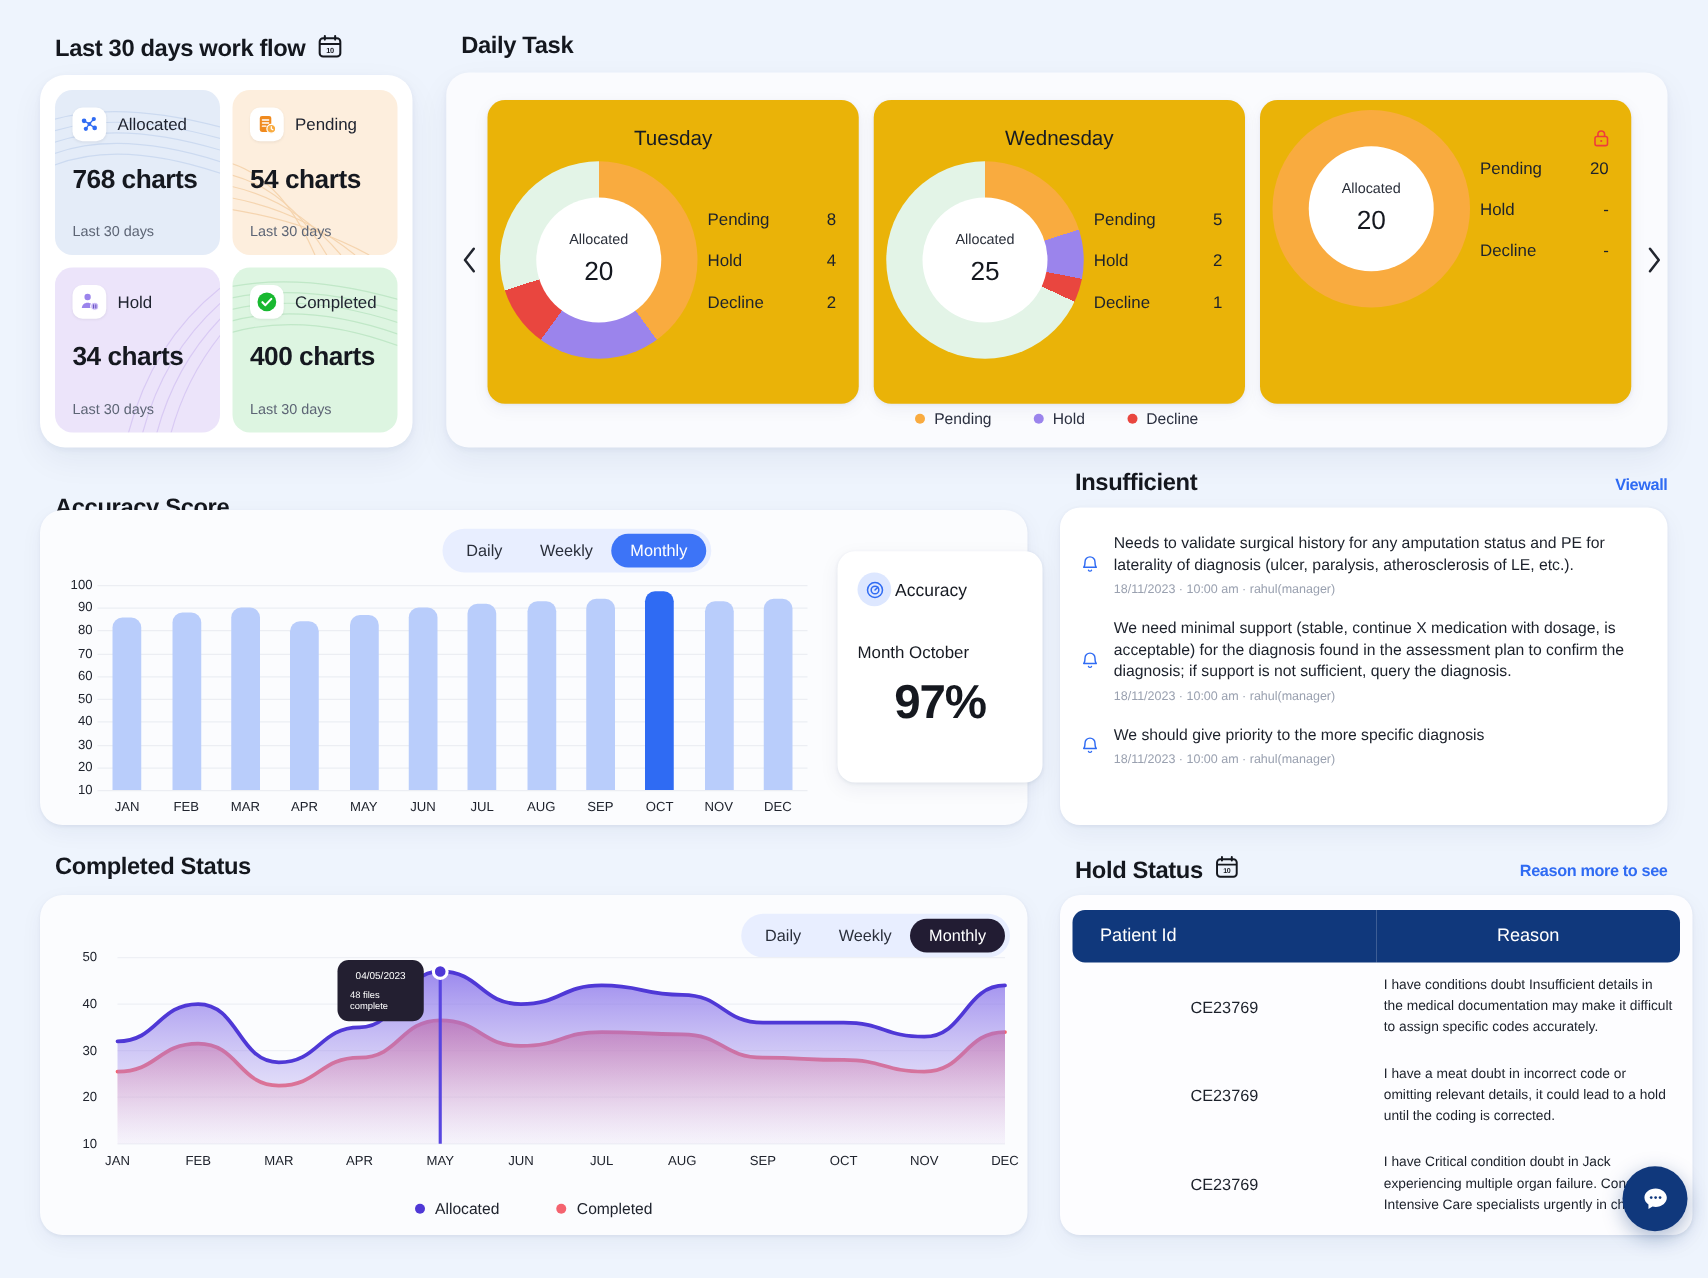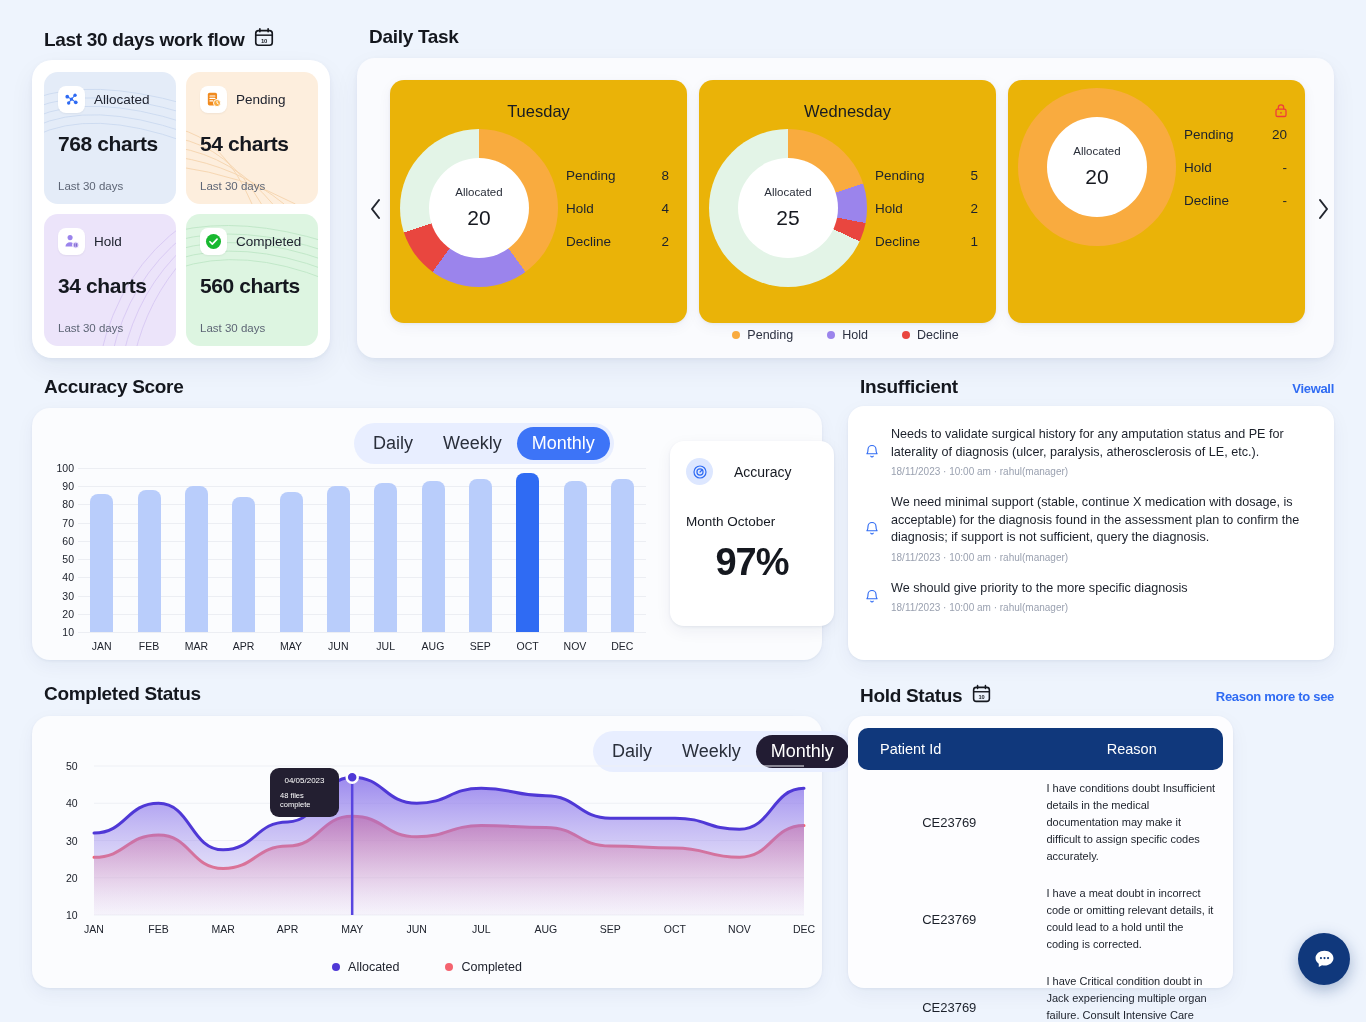--- a/index.html
+++ b/index.html
@@ -65,39 +65,39 @@
   .legend-col { flex: 1; padding-left: 6px; }
   .lrow { display: flex; justify-content: space-between; align-items: center;
           font-size: 13.5px; color: #1d222c; padding: 9px 18px 9px 2px; }
   .lrow .v { font-weight: 400; min-width: 18px; text-align: right; }
   .dt-legend { position: absolute; left: 0; right: 0; bottom: 16px; display: flex;
                justify-content: center; gap: 34px; }
   .dt-legend span { display: flex; align-items: center; gap: 7px; font-size: 12.5px; color: #2b3040; }
   .dot { width: 8px; height: 8px; border-radius: 50%; display: inline-block; }
 
   
-  .as-head { position: absolute; left: 44px; top: 376px; }
+  .as-head { position: absolute; left: 44px; top: 396px; }
   .as-card { position: absolute; left: 32px; top: 408px; width: 790px; height: 252px; }
   .seg { position: absolute; border-radius: 999px; display: flex; align-items: center;
          padding: 4px; gap: 0; }
   .seg.light { background: #e8eeff; }
-  .seg-btn { font-size: 18px; padding: 6px 15px; border-radius: 999px; color: #2a2f3b; cursor: pointer; white-space: nowrap; }
+  .seg-btn { font-size: 13px; padding: 6px 15px; border-radius: 999px; color: #2a2f3b; cursor: pointer; white-space: nowrap; }
   .seg-btn.on-blue { background: #3d74f7; color: #fff; }
   .seg-btn.on-dark { background: #221c33; color: #fff; }
   .as-seg { left: 322px; top: 15px; }
   .bars { position: absolute; left: 46px; top: 60px; width: 568px; height: 164px; }
   .ylab { position: absolute; left: -30px; font-size: 10.5px; color: #20242e; text-align: right; width: 26px; transform: translateY(-50%); }
   .gline { position: absolute; left: 0; right: 0; height: 1px; background: #eceef3; }
   .bar { position: absolute; bottom: 0; width: 23px; border-radius: 8px 8px 0 0; background: #b9cdfb; }
   .bar.hi { background: #2f6bf3; }
   .xlab { position: absolute; top: 172px; font-size: 10.5px; color: #20242e; width: 40px; text-align: center; }
   .acc-card { position: absolute; left: 638px; top: 33px; width: 164px; height: 185px;
               background: #fff; border-radius: 14px; padding: 17px 16px;
               box-shadow: 0 1px 3px rgba(20,40,90,.07), 0 5px 16px rgba(20,40,90,.06); }
-  .acc-top { display: flex; align-items: center; gap: 21px; }
+  .acc-top { display: flex; align-items: center; gap: 3px; }
   .acc-ic { width: 27px; height: 27px; border-radius: 50%; background: #dde7ff;
             display: flex; align-items: center; justify-content: center; }
   .acc-t { font-size: 14px; color: #161a22; }
   .acc-m { font-size: 13.5px; color: #161a22; margin-top: 29px; }
   .acc-p { font-size: 38px; font-weight: 700; margin-top: 12px; letter-spacing: -1px; text-align: center; }
 
   
   .nt-head { position: absolute; left: 860px; top: 376px; display: flex; align-items: baseline;
              width: 474px; justify-content: space-between; }
   .viewall { font-size: 13px; color: #2f6bf3; cursor: pointer; }
@@ -121,21 +121,21 @@
   .tt1 { font-size: 8px; text-align: center; }
   .tt2 { font-size: 7.5px; text-align: left; margin-top: 6px; }
   .cs-legend { position: absolute; left: 0; right: 0; bottom: 14px; display: flex;
                justify-content: center; gap: 46px; }
   .cs-legend span { display: flex; align-items: center; gap: 8px; font-size: 12.5px; color: #20242e; }
 
   
   .hs-head { position: absolute; left: 860px; top: 683px; display: flex; align-items: center;
              width: 474px; justify-content: space-between; }
   .clickmore { font-size: 13px; color: #2f6bf3; cursor: pointer; }
-  .hs-card { position: absolute; left: 848px; top: 716px; width: 385px; height: 272px;
+  .hs-card { position: absolute; left: 848px; top: 716px; width: 506px; height: 272px;
              background: #fdfdff; border-radius: 16px; padding: 12px 10px;
              box-shadow: 0 1px 3px rgba(20,40,90,.06), 0 7px 20px rgba(20,40,90,.05); }
   .hs-table { width: 100%; border-collapse: collapse; table-layout: fixed; }
   .hs-table thead th { background: #10387c; color: #fff; font-size: 14.5px; font-weight: 400;
                        padding: 13px 0; }
   .hs-table thead th:first-child { border-radius: 10px 0 0 10px; text-align: left; padding-left: 22px; }
   .hs-table thead th:last-child { border-radius: 0 10px 10px 0; text-align: center; }
   .hs-table td { font-size: 11px; color: #1b202a; padding: 10px 6px; vertical-align: middle; line-height: 17px; }
   .hs-table td.pid { width: 140px; text-align: center; font-size: 13px; }
   .chat-btn { position: absolute; left: 1298px; top: 933px; width: 52px; height: 52px;
@@ -249,21 +249,21 @@
         </svg>
         <div class="stat-top">
           <span class="ic-box">
             <svg width="19" height="19" viewBox="0 0 24 24">
               <circle cx="12" cy="12" r="9.5" fill="#18b830"></circle>
               <path d="M7.5 12.3l3 3 6-6.3" stroke="#fff" stroke-width="2.1" fill="none" stroke-linecap="round" stroke-linejoin="round"></path>
             </svg>
           </span>
           <span class="stat-label">Completed</span>
         </div>
-        <div class="stat-val">560 charts</div>
+        <div class="stat-val">400 charts</div>
         <div class="stat-sub">Last 30 days</div>
       </div>
     </div>
   </div>
 
   <div class="sec-title dt-head">
     <span>Daily Task</span>
   </div>
   <div class="dt-card">
     <div class="dt-row">

